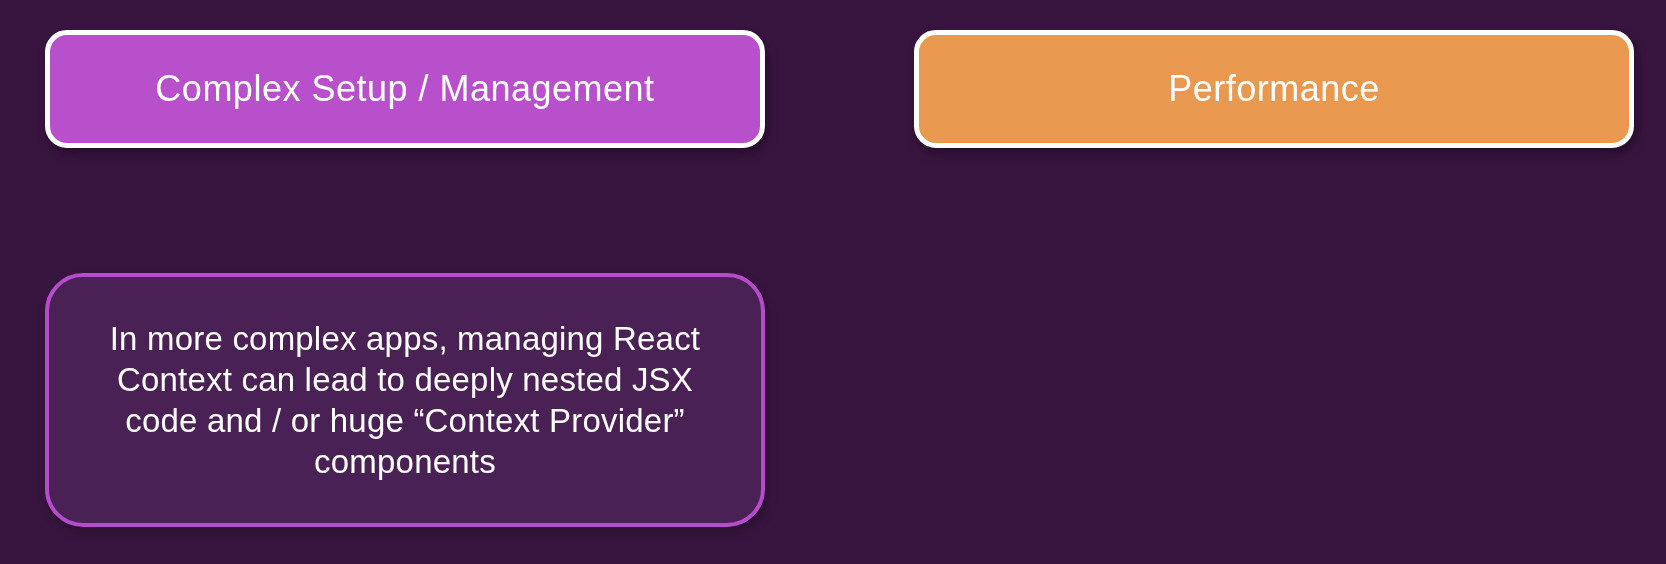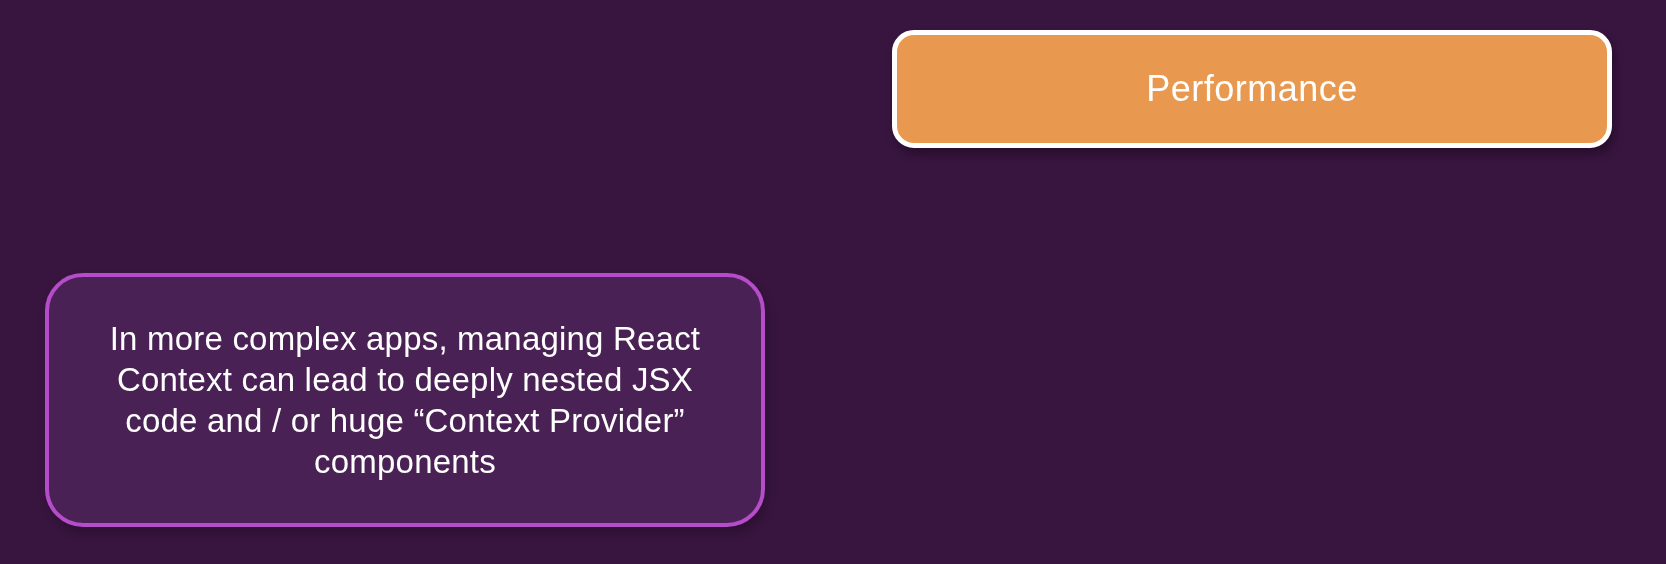--- a/index.html
+++ b/index.html
@@ -41,28 +41,31 @@
     border: 4px solid;
     border-radius: 38px;
     box-shadow: 3px 6px 10px rgba(18, 5, 24, 0.30);
     font-size: 33px;
     line-height: 41px;
     letter-spacing: 0.2px;
     white-space: pre-line;
     padding: 0 20px;
   }
   .col-left  { left: 45px; }
-  .col-right { left: 892px; }
+  .col-right { left: 914px; }
   .label { display: block; }
 </style>
 </head>
 <body>
 
 <div class="canvas">
 
+  <div class="box header-box col-left" style="background-color: rgb(184, 80, 204);">
+    <span class="label">Complex Setup / Management</span>
+  </div>
 
   <div class="box header-box col-right" style="background-color: rgb(233, 153, 79);">
     <span class="label">Performance</span>
   </div>
 
   <div class="box detail-box col-left" style="background-color: rgb(74, 33, 84); border-color: rgb(181, 76, 201);">
     <span class="label">In more complex apps, managing React
 Context can lead to deeply nested JSX
 code and / or huge “Context Provider”
 components</span>

